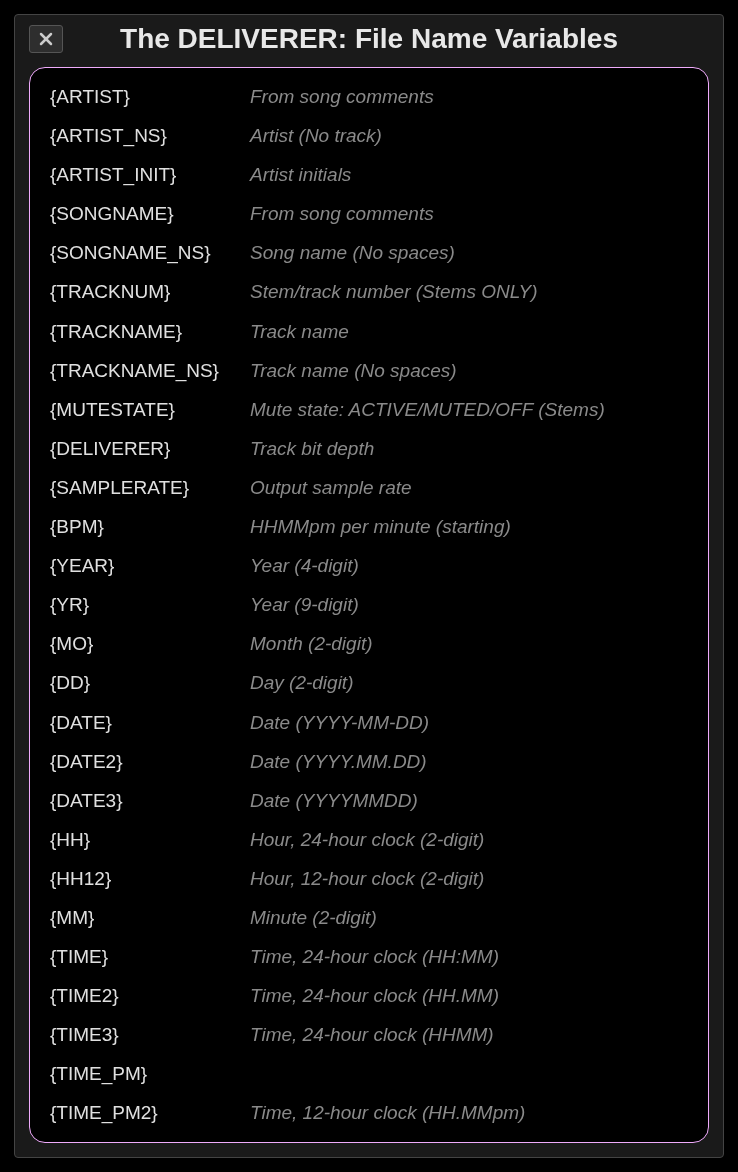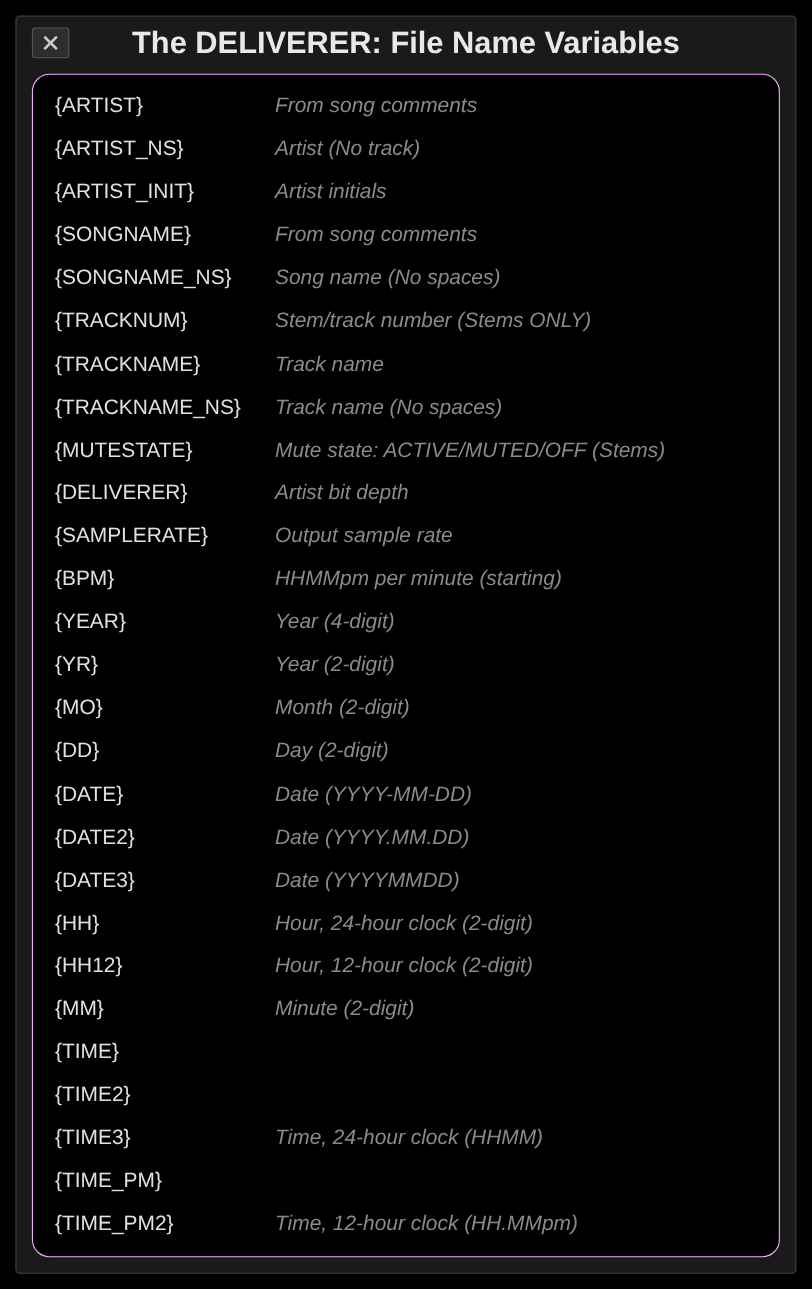--- a/index.html
+++ b/index.html
@@ -133,37 +133,37 @@
       <div class="row">
         <div class="var-name">{TRACKNAME_NS}</div>
         <div class="var-desc">Track name (No spaces)</div>
       </div>
       <div class="row">
         <div class="var-name">{MUTESTATE}</div>
         <div class="var-desc">Mute state: ACTIVE/MUTED/OFF (Stems)</div>
       </div>
       <div class="row">
         <div class="var-name">{DELIVERER}</div>
-        <div class="var-desc">Artist bit depth</div>
+        <div class="var-desc">Track bit depth</div>
       </div>
       <div class="row">
         <div class="var-name">{SAMPLERATE}</div>
         <div class="var-desc">Output sample rate</div>
       </div>
       <div class="row">
         <div class="var-name">{BPM}</div>
         <div class="var-desc">HHMMpm per minute (starting)</div>
       </div>
       <div class="row">
         <div class="var-name">{YEAR}</div>
         <div class="var-desc">Year (4-digit)</div>
       </div>
       <div class="row">
         <div class="var-name">{YR}</div>
-        <div class="var-desc">Year (2-digit)</div>
+        <div class="var-desc">Year (9-digit)</div>
       </div>
       <div class="row">
         <div class="var-name">{MO}</div>
         <div class="var-desc">Month (2-digit)</div>
       </div>
       <div class="row">
         <div class="var-name">{DD}</div>
         <div class="var-desc">Day (2-digit)</div>
       </div>
       <div class="row">
@@ -185,23 +185,25 @@
       <div class="row">
         <div class="var-name">{HH12}</div>
         <div class="var-desc">Hour, 12-hour clock (2-digit)</div>
       </div>
       <div class="row">
         <div class="var-name">{MM}</div>
         <div class="var-desc">Minute (2-digit)</div>
       </div>
       <div class="row">
         <div class="var-name">{TIME}</div>
+        <div class="var-desc">Time, 24-hour clock (HH:MM)</div>
       </div>
       <div class="row">
         <div class="var-name">{TIME2}</div>
+        <div class="var-desc">Time, 24-hour clock (HH.MM)</div>
       </div>
       <div class="row">
         <div class="var-name">{TIME3}</div>
         <div class="var-desc">Time, 24-hour clock (HHMM)</div>
       </div>
       <div class="row">
         <div class="var-name">{TIME_PM}</div>
       </div>
       <div class="row">
         <div class="var-name">{TIME_PM2}</div>

